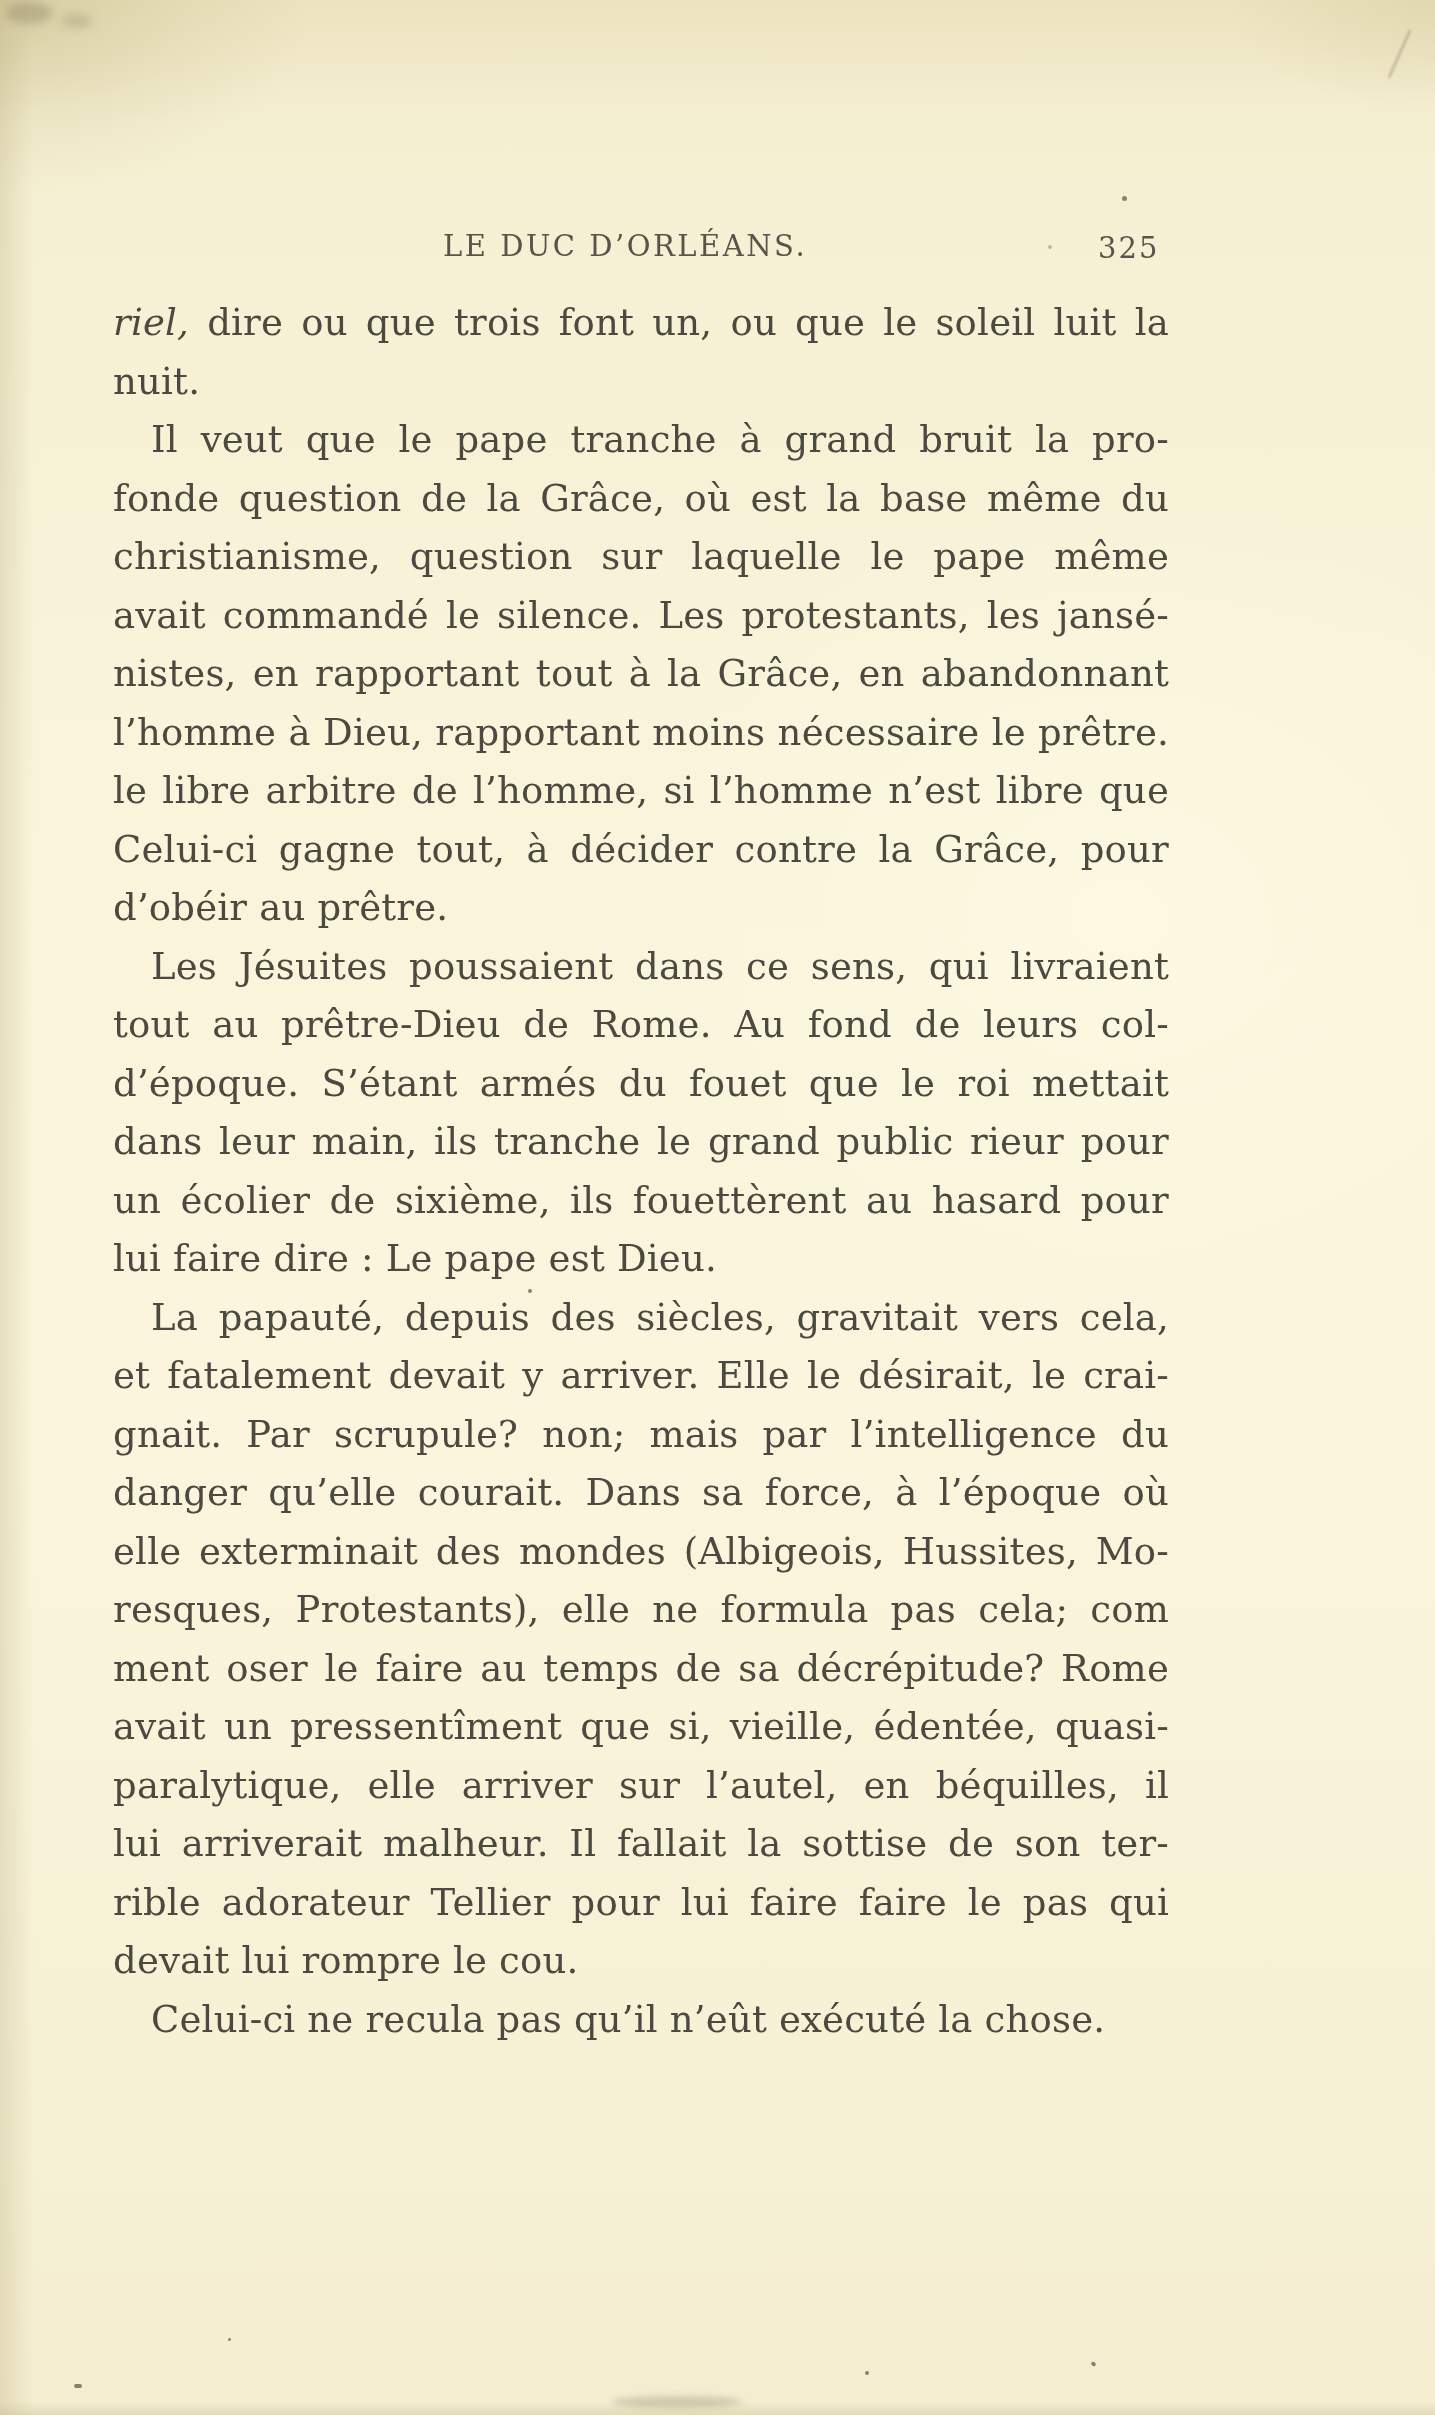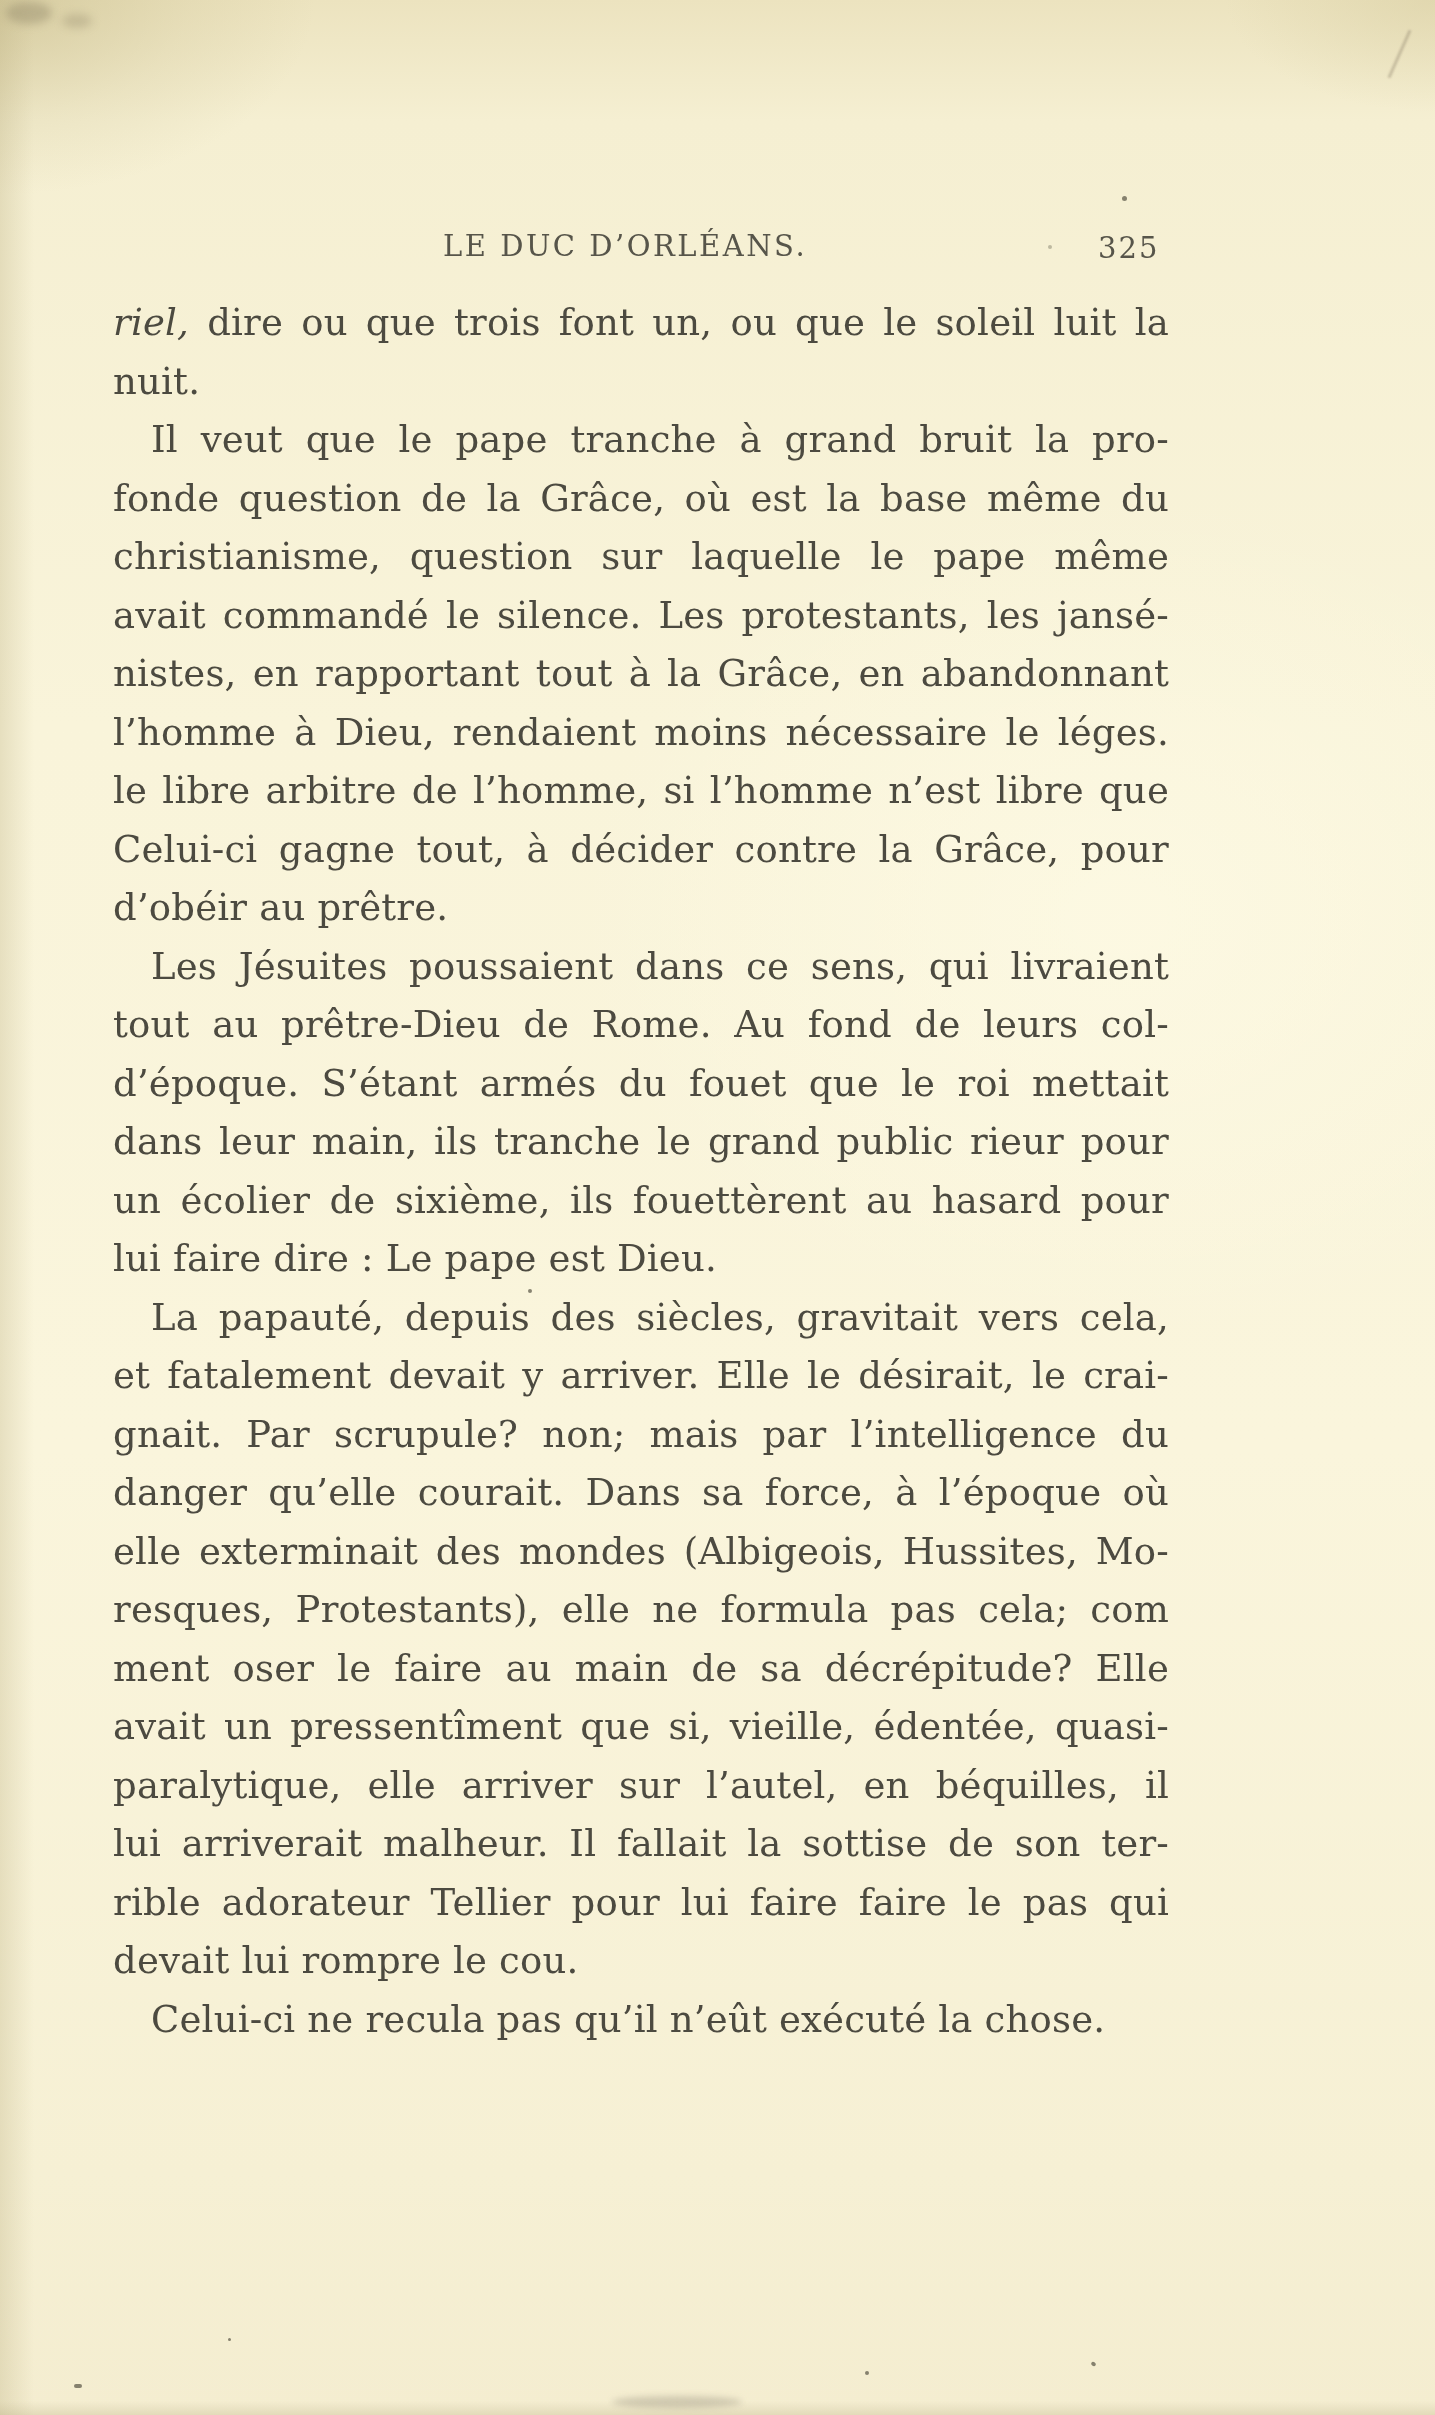--- a/index.html
+++ b/index.html
@@ -84,37 +84,37 @@
 <div class="running-header page-number">325</div>
 
 <div class="text-block">
     <div class="line"><em>riel,</em> dire ou que trois font un, ou que le soleil luit la</div>
     <div class="line last">nuit.</div>
     <div class="line indent">Il veut que le pape tranche à grand bruit la pro-</div>
     <div class="line">fonde question de la Grâce, où est la base même du</div>
     <div class="line">christianisme, question sur laquelle le pape même</div>
     <div class="line">avait commandé le silence. Les protestants, les jansé-</div>
     <div class="line">nistes, en rapportant tout à la Grâce, en abandonnant</div>
-    <div class="line">l’homme à Dieu, rendaient moins nécessaire le léges.</div>
+    <div class="line">l’homme à Dieu, rapportant moins nécessaire le prêtre.</div>
     <div class="line">le libre arbitre de l’homme, si l’homme n’est libre que</div>
     <div class="line">Celui-ci gagne tout, à décider contre la Grâce, pour</div>
     <div class="line last">d’obéir au prêtre.</div>
     <div class="line indent">Les Jésuites poussaient dans ce sens, qui livraient</div>
     <div class="line">tout au prêtre-Dieu de Rome. Au fond de leurs col-</div>
     <div class="line">d’époque. S’étant armés du fouet que le roi mettait</div>
     <div class="line">dans leur main, ils tranche le grand public rieur pour</div>
     <div class="line">un écolier de sixième, ils fouettèrent au hasard pour</div>
     <div class="line last">lui faire dire : Le pape est Dieu.</div>
     <div class="line indent">La papauté, depuis des siècles, gravitait vers cela,</div>
     <div class="line">et fatalement devait y arriver. Elle le désirait, le crai-</div>
     <div class="line">gnait. Par scrupule? non; mais par l’intelligence du</div>
     <div class="line">danger qu’elle courait. Dans sa force, à l’époque où</div>
     <div class="line">elle exterminait des mondes (Albigeois, Hussites, Mo-</div>
     <div class="line">resques, Protestants), elle ne formula pas cela; com</div>
-    <div class="line">ment oser le faire au main de sa décrépitude? Elle</div>
+    <div class="line">ment oser le faire au temps de sa décrépitude? Rome</div>
     <div class="line">avait un pressentîment que si, vieille, édentée, quasi-</div>
     <div class="line">paralytique, elle arriver sur l’autel, en béquilles, il</div>
     <div class="line">lui arriverait malheur. Il fallait la sottise de son ter-</div>
     <div class="line">rible adorateur Tellier pour lui faire faire le pas qui</div>
     <div class="line last">devait lui rompre le cou.</div>
     <div class="line last indent">Celui-ci ne recula pas qu’il n’eût exécuté la chose.</div>
   </div>
 
 <div class="stain-tl-1"></div>
 <div class="stain-tl-2"></div>

